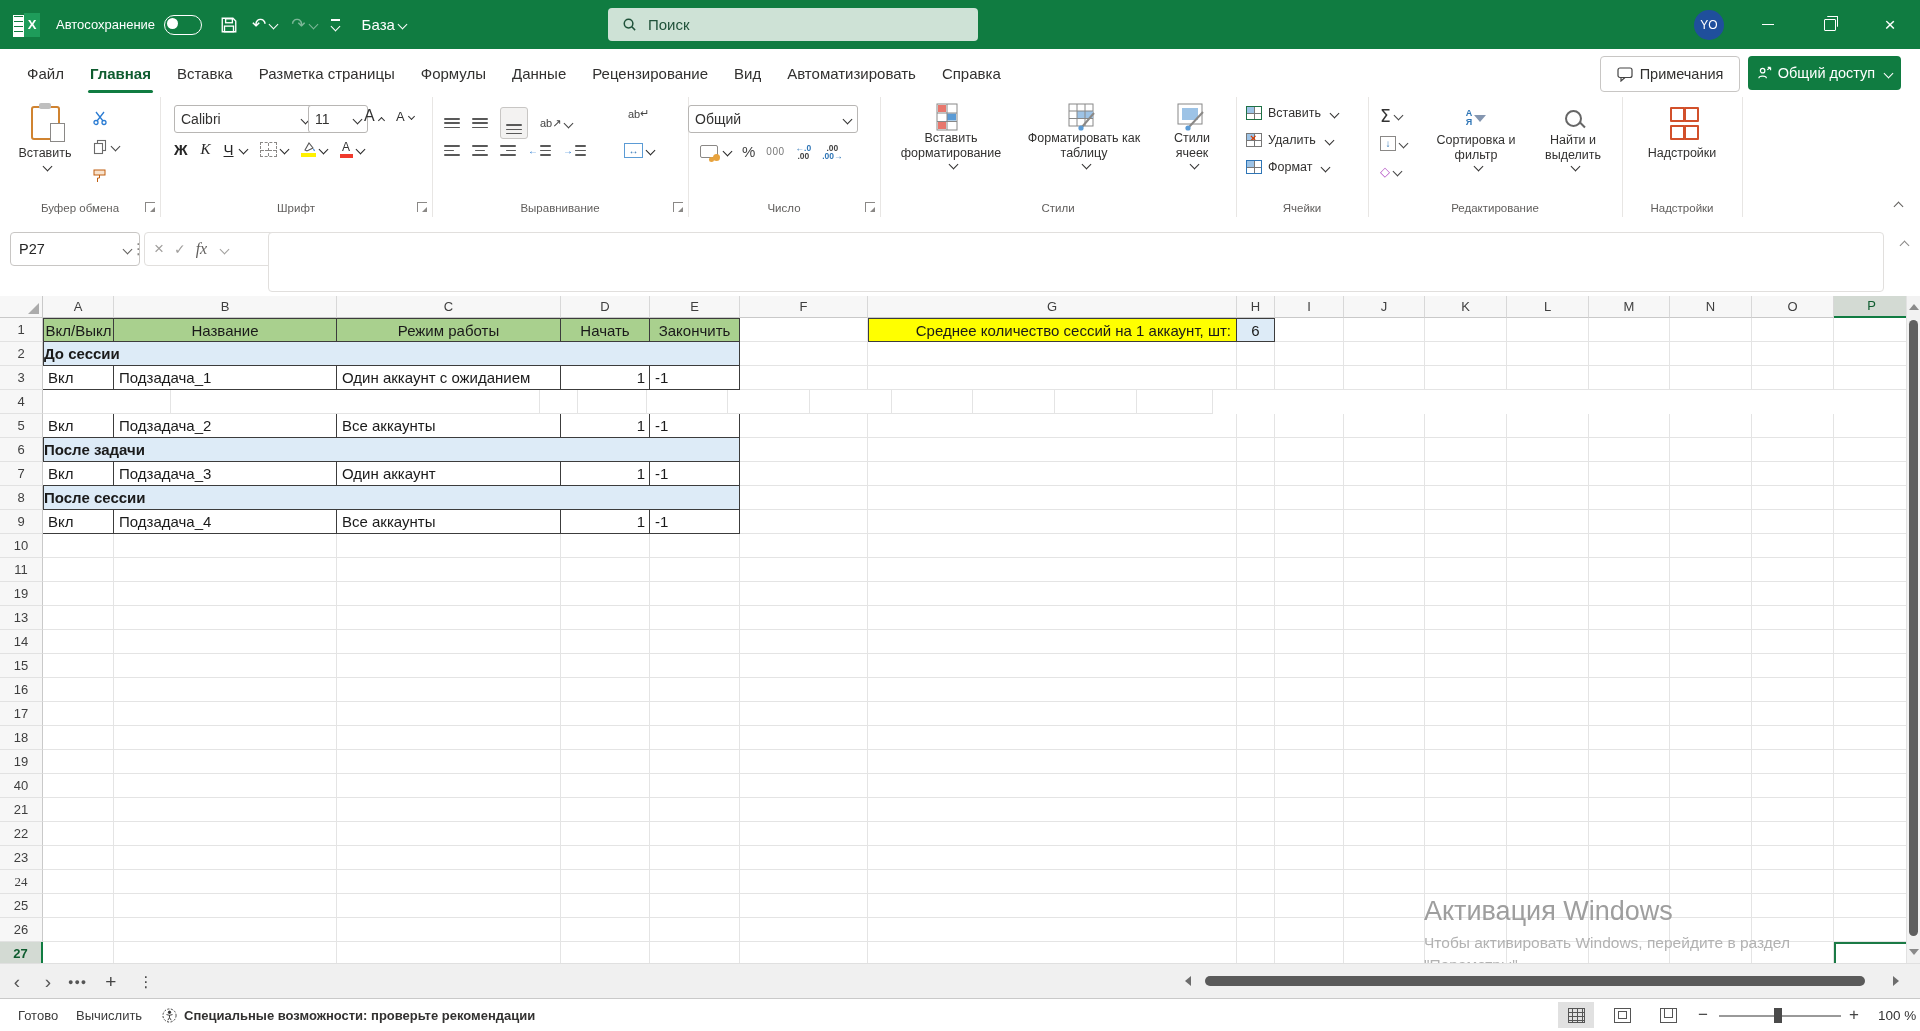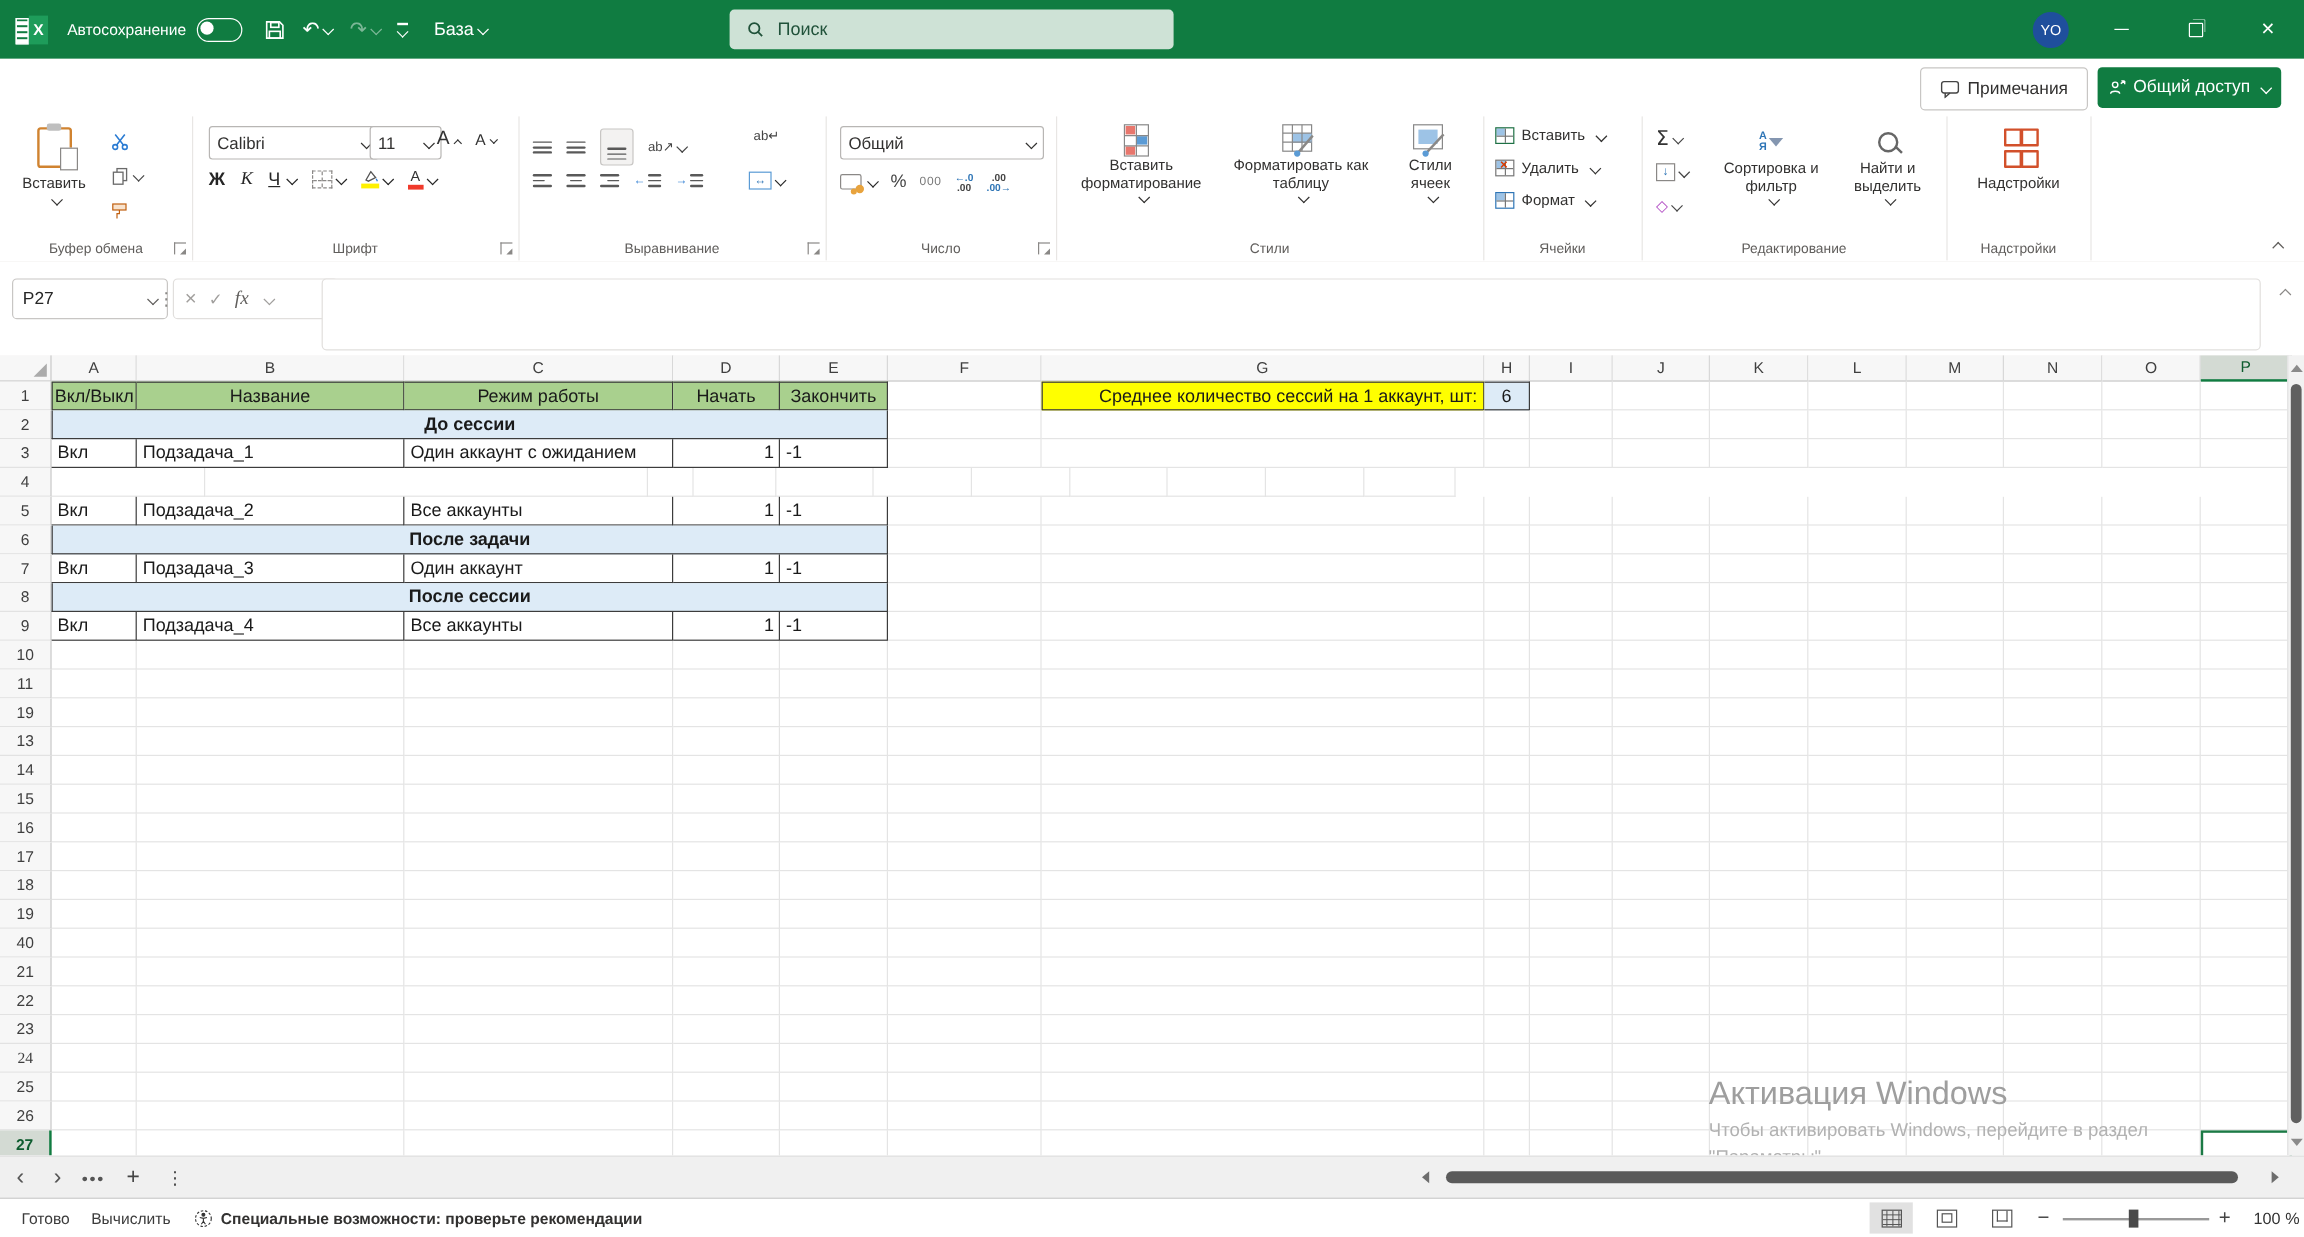--- a/index.html
+++ b/index.html
@@ -128,21 +128,21 @@
      font-size:13px;text-align:center;color:#3F3F3F}
   .selall{position:relative;border-bottom:1px solid #C9C9C9}
   .satri{position:absolute;right:3px;bottom:3px;width:0;height:0;border-left:11px solid transparent;border-bottom:11px solid #ABABAB}
   .grow{position:absolute;left:0;height:24px;display:flex}
   .grow .gutter{line-height:23px}
   .rowh.selrowh{background:#D3DAD3;color:#0E5C2F;border-right:2px solid #107C41;font-weight:bold}
   .cell{box-sizing:border-box;flex:none;border-right:1px solid #E4E4E4;border-bottom:1px solid #E4E4E4;
      font-size:15px;line-height:23px;color:#1A1A1A;overflow:hidden;white-space:nowrap}
   .cell.th{background:#A9D08E;border:solid #3C3C3C;border-width:1px 1px 1px 0;text-align:center}
   .cell.first{border-left:1px solid #3C3C3C}
-  .cell.sec{background:#DDEBF7;border:solid #3C3C3C;border-width:0 1px 1px 1px;font-weight:bold;text-align:center}
+  .cell.sec{background:#DDEBF7;border:solid #3C3C3C;border-width:0 1px 1px 1px;font-weight:bold;}
   .cell.dcell{border:solid #3C3C3C;border-width:0 1px 1px 0}
   .cell.a0,.cell.a1,.cell.a2,.cell.a4{padding-left:5px}
   .cell.a3{text-align:right;padding-right:4px}
   .cell.note{background:#FFFF00;border:solid #3C3C3C;border-width:1px 1px 1px 1px;text-align:right;padding-right:5px}
   .cell.noteval{background:#DDEBF7;border:solid #3C3C3C;border-width:1px 1px 1px 0;text-align:center}
   .cell.selcell{border:2px solid #1B7A45;background:#fff}
   .vscroll{position:absolute;right:0;top:0;width:13px;height:667px;background:#F2F2F2;border-left:1px solid #E2E2E2}
   .vthumb{position:absolute;left:2px;top:24px;width:9px;height:616px;background:#606060;border-radius:5px}
   .vsa{position:absolute;left:1px;width:11px;height:18px;display:flex;align-items:center;justify-content:center}
   .wm{position:absolute;color:#A6A6A6;pointer-events:none}
@@ -226,20 +226,32 @@
     <span class="wmin"></span>
   </div>
 <div class="winbtn" style="left:1808px">
     <span class="wrest"></span>
   </div>
 <div class="winbtn" style="left:1868px">
     <span class="wclose">×</span>
   </div>
 
 <div class="tabsrow">
+  <div id="ribbon-tabs">
+      <div class="rtab">Файл</div>
+      <div class="rtab active">Главная</div>
+      <div class="rtab">Вставка</div>
+      <div class="rtab">Разметка страницы</div>
+      <div class="rtab">Формулы</div>
+      <div class="rtab">Данные</div>
+      <div class="rtab">Рецензирование</div>
+      <div class="rtab">Вид</div>
+      <div class="rtab">Автоматизировать</div>
+      <div class="rtab">Справка</div>
+    </div>
   <div class="comments-btn">
     <svg width="16" height="15" viewBox="0 0 16 15" fill="none" stroke="#444" stroke-width="1.2">
       <rect x="1" y="1" width="14" height="9.5" rx="2"></rect>
         <path d="M4 10.5 L4 14 L8 10.5"></path>
     </svg>
     <span>Примечания</span>
   </div>
   <div class="share-btn">
     <svg width="15" height="14" viewBox="0 0 16 15" fill="none" stroke="#fff" stroke-width="1.3">
       <circle cx="6" cy="5" r="2.4"></circle>
@@ -385,21 +397,21 @@
       <span class="mergeico">
           <span>↔</span>
         </span>
       <s class="chev"></s>
     </div>
     <div class="glabel">Выравнивание</div>
     <span class="dlg"></span>
   </div>
 
   <div class="rgroup" style="left:688px;width:192px">
-    <div class="combo abs" style="left:12px;top:8px;width:156px">
+    <div class="combo abs" style="left:0;top:8px;width:156px">
       <span>Общий</span>
         <s class="chev"></s>
     </div>
     <div class="abs" style="left:12px;top:46px;display:flex;align-items:center;gap:11px">
       <span style="display:flex;align-items:center">
           <span class="acct"></span>
           <s class="chev"></s>
         </span>
       <span style="font-size:15px;color:#444">%</span>
       <span style="font-size:10px;color:#777;letter-spacing:.5px">000</span>

